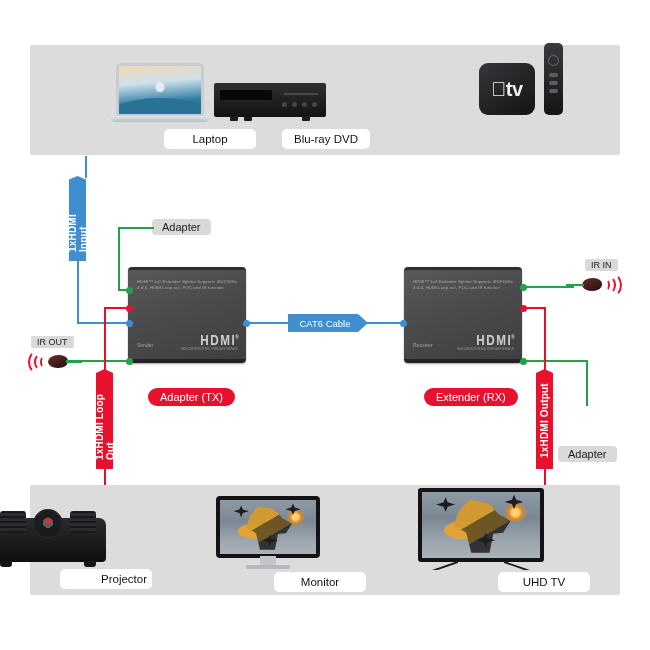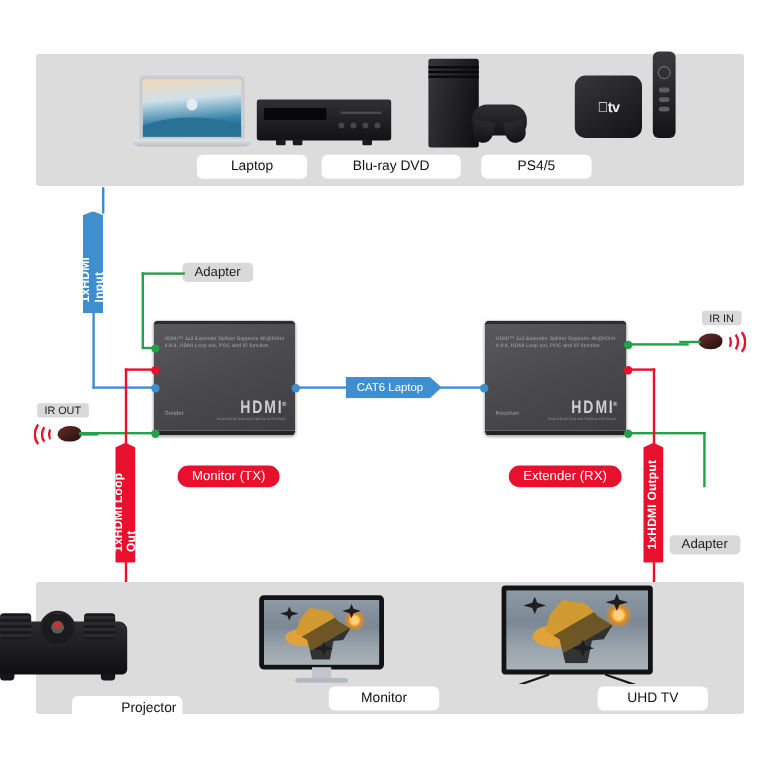--- a/index.html
+++ b/index.html
@@ -27,21 +27,21 @@
     left: 50%; transform: translateX(-50%);
     background: #ffffff;
     border-radius: 5px;
     padding: 4px 0;
     width: 92px;
     text-align: center;
     font-size: 11.5px;
     color: #111;
     white-space: nowrap;
   }
-  .chip.wide { width: 116px; }
+  .chip.wide { width: 88px; }
 
   
   .extender {
     position: absolute;
     width: 118px; height: 96px;
     border-radius: 4px;
     background: linear-gradient(160deg,#59595b 0%,#4b4b4d 45%,#3f3f41 100%);
     border-top: 3px solid #2d2d2f;
     border-bottom: 4px solid #232325;
     box-shadow: 0 1px 2px rgba(0,0,0,.35);
@@ -208,21 +208,21 @@
     background:linear-gradient(#2b2b2f,#121214);border-radius:0 0 9px 9px;
   }
   .ps-pad::before{left:1px;transform:rotate(12deg);}
   .ps-pad::after{right:1px;transform:rotate(-12deg);}
 
   .tv-box{
     position:absolute; left:4px; bottom:12px; width:56px;height:52px;
     background:linear-gradient(145deg,#37373b,#131315); border-radius:9px;
     display:flex;align-items:center;justify-content:center;
   }
-  .tv-box .tvlogo{color:#f0f0f2;font-size:12px;font-weight:700;letter-spacing:-.5px;}
+  .tv-box .tvlogo{color:#f0f0f2;font-size:20px;font-weight:700;letter-spacing:-.5px;}
   .tv-remote{
     position:absolute; right:0; bottom:12px; width:19px;height:72px;
     background:linear-gradient(#3a3a3e,#141416); border-radius:5px;
   }
   .tv-remote .rpad{position:absolute;left:4px;top:12px;width:11px;height:11px;border:1px solid #6a6a70;border-radius:50%;}
   .tv-remote .rbtn{position:absolute;left:5px;width:9px;height:4px;border-radius:2px;background:#5d5d63;}
 
   .proj-body{
     position:absolute; left:0; bottom:6px; width:116px;height:44px;
     background:linear-gradient(#2c2c30,#0f0f11); border-radius:7px 7px 4px 4px;
@@ -312,31 +312,20 @@
         <div class="knob" style="left:98px;"></div>
         <div class="ledrow"></div>
       </div>
       <div class="bd-foot" style="left:16px;"></div>
       <div class="bd-foot" style="left:30px;"></div>
       <div class="bd-foot" style="right:16px;"></div>
     </div>
     <div class="chip wide" style="top:74px;">Blu-ray DVD</div>
   </div>
 
-  <div class="device" style="left:392px; top:55px; width:110px; height:92px;">
-    <div class="device-art" style="width:96px;height:78px;position:absolute;left:7px;top:-6px;">
-      <div class="ps-body">
-        <div class="slit" style="top:6px;"></div>
-        <div class="slit" style="top:10px;"></div>
-        <div class="slit" style="top:14px;"></div>
-      </div>
-      <div class="ps-pad"></div>
-    </div>
-    <div class="chip" style="top:74px;">PS4/5</div>
-  </div>
 
   <div class="device" style="left:508px; top:55px; width:110px; height:92px;">
     <div class="device-art" style="width:88px;height:78px;position:absolute;left:11px;top:-6px;">
       <div class="tv-box">
           <span class="tvlogo">tv</span>
         </div>
       <div class="tv-remote">
         <div class="rpad"></div>
         <div class="rbtn" style="top:30px;"></div>
         <div class="rbtn" style="top:38px;"></div>
@@ -356,21 +345,21 @@
 
   <div class="extender" style="left:404px; top:267px;">
     <div class="spec">HDMI™ 1x2 Extender Splitter Supports 4K@60Hz 4:4:4, HDMI Loop out, POC and IR function</div>
     <div class="role">Receiver</div>
     <div class="hdmi-logo">
       <div class="word"><i>H</i><i>D</i><i>M</i><i>I</i><span class="tm">®</span></div>
       <div class="sub">HIGH-DEFINITION MULTIMEDIA INTERFACE</div>
     </div>
   </div>
 
-  <div class="badge-red" style="left:148px; top:388px;">Monitor (TX)</div>
+  <div class="badge-red" style="left:148px; top:388px;">Adapter (TX)</div>
   <div class="badge-red" style="left:424px; top:388px;">Extender (RX)</div>
 
   <div class="wire v blue" style="left:85px; top:156px; height:22px;"></div>
   <div class="ribbon-v blue" style="left:69px; top:176px; height:85px;">1xHDMI Input</div>
   <div class="wire v blue" style="left:77px; top:258px; height:66px;"></div>
   <div class="wire h blue" style="left:77px; top:322px; width:53px;"></div>
   <div class="dot blue" style="left:126px; top:320px;"></div>
 
   <div class="adapter-art" style="left:152px; top:176px;"></div>
   <div class="badge-grey" style="left:152px; top:219px;">Adapter</div>
@@ -390,21 +379,21 @@
   <div class="wire h green" style="left:66px; top:360px; width:66px;"></div>
   <div class="dot green" style="left:126px; top:358px;"></div>
 
   <div class="dot red" style="left:126px; top:305px;"></div>
   <div class="wire h red" style="left:104px; top:307px; width:26px;"></div>
   <div class="wire v red" style="left:104px; top:307px; height:64px;"></div>
   <div class="ribbon-v red" style="left:96px; top:369px; height:100px;">1xHDMI Loop Out</div>
   <div class="wire v red" style="left:104px; top:466px; height:22px;"></div>
 
   <div class="wire h blue" style="left:246px; top:322px; width:44px;"></div>
-  <div class="ribbon-h" style="left:288px; top:314px; width:80px;">CAT6 Laptop</div>
+  <div class="ribbon-h" style="left:288px; top:314px; width:80px;">CAT6 Cable</div>
   <div class="wire h blue" style="left:366px; top:322px; width:40px;"></div>
   <div class="dot blue" style="left:243px; top:320px;"></div>
   <div class="dot blue" style="left:400px; top:320px;"></div>
 
   <div class="badge-grey small" style="left:585px; top:259px;">IR IN</div>
   <div class="ir-eye" style="left:572px; top:275px;">
     <div class="head" style="left:10px; top:3px;"></div>
     <div class="tail" style="left:-6px; top:9px; width:18px;"></div>
     <div class="wave" style="left:30px; top:4px; width:8px; height:12px; border-left-color:transparent; border-top-color:transparent; border-bottom-color:transparent;"></div>
     <div class="wave" style="left:30px; top:1px; width:14px; height:18px; border-left-color:transparent; border-top-color:transparent; border-bottom-color:transparent;"></div>
@@ -429,21 +418,21 @@
 
   <div class="device" style="left:48px; top:500px; width:116px; height:92px;">
     <div class="device-art" style="width:116px;height:68px;position:absolute;left:0;top:0;">
       <div class="proj-body"></div>
       <div class="proj-vent" style="left:10px;"></div>
       <div class="proj-vent" style="right:10px;"></div>
       <div class="proj-lens"></div>
       <div class="proj-foot" style="left:10px;"></div>
       <div class="proj-foot" style="right:10px;"></div>
     </div>
-    <div class="chip" style="top:80px;padding-left:36px;">Projector</div>
+    <div class="chip" style="top:69px;padding-left:36px;">Projector</div>
   </div>
 
   <div class="device" style="left:481px; top:484px; width:126px; height:108px;">
     <div class="device-art" style="width:126px;height:88px;position:absolute;left:0;top:0;">
       <div class="tv-frame">
         <div class="bot-art">
           <div class="spark"></div>
           <div class="bot"></div>
           <div class="star" style="left:12%;top:8%;"></div>
           <div class="star" style="right:14%;top:4%;"></div>

